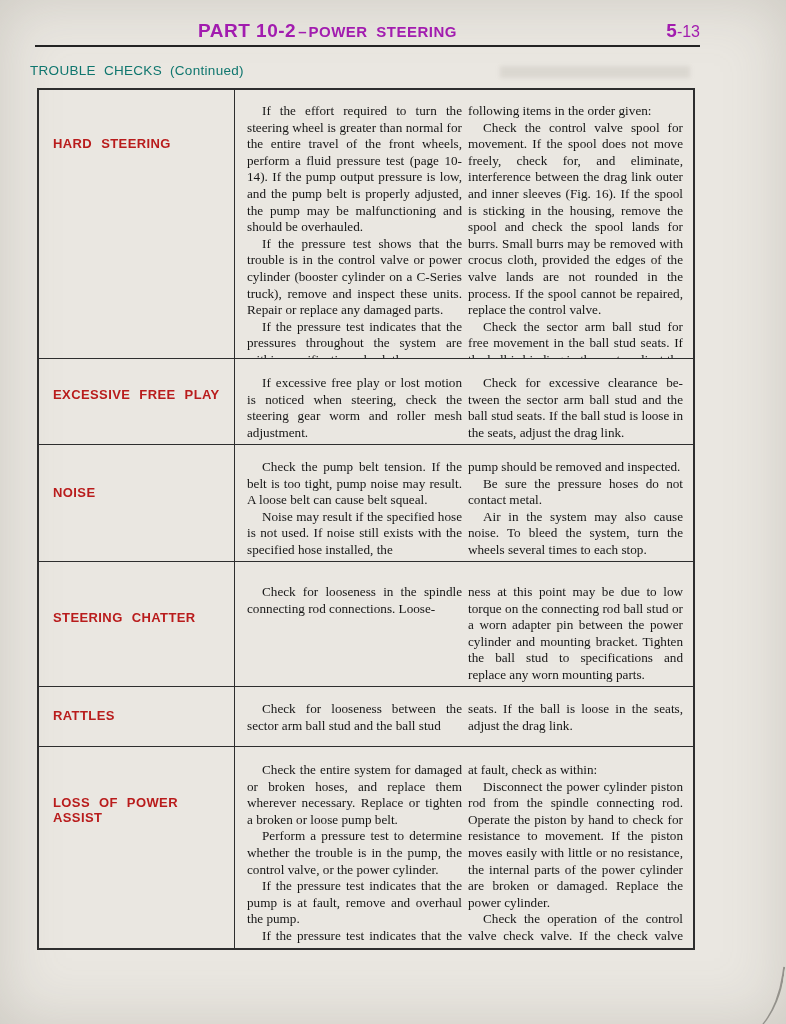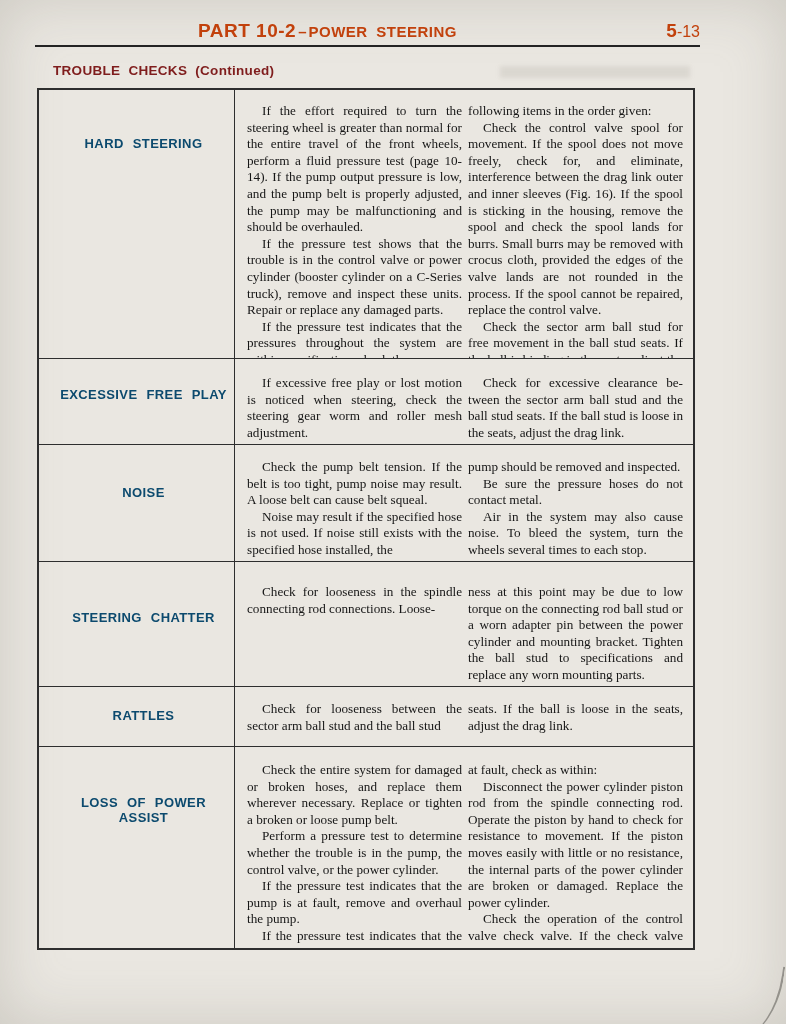--- a/index.html
+++ b/index.html
@@ -12,41 +12,41 @@
   .page{
     position:relative;
     width:786px;height:1024px;
     background:#eae7e1;
     box-shadow:inset 0 0 60px rgba(120,115,105,0.25);
   }
   
   .header{
     position:absolute;top:20px;left:35px;width:665px;height:22px;
     font-family:"Liberation Sans", sans-serif;
-    color:#c2410c;
+    color:#a21caf;
   }
   .header-center{
     position:absolute;left:0;right:80px;text-align:center;white-space:nowrap;
   }
   .part-label{font-size:19px;font-weight:bold;letter-spacing:0.5px;}
   .part-dash{font-size:15px;font-weight:bold;padding:0 2px;}
   .part-section{font-size:15px;font-weight:bold;letter-spacing:0.5px;word-spacing:4px;}
   .page-num{
     position:absolute;right:0;top:0;white-space:nowrap;
   }
   .page-num-bold{font-size:19px;font-weight:bold;}
   .page-num-rest{font-size:16px;font-weight:normal;}
   .header-rule{
     position:absolute;top:45px;left:35px;width:665px;height:0;
     border-top:2.5px solid #232323;
   }
   .section-title{
-    position:absolute;top:63px;left:53px;
+    position:absolute;top:63px;left:30px;
     font-family:"Liberation Sans", sans-serif;
-    font-size:13.5px;font-weight:bold;color:#7f1d1d;
+    font-size:13.5px;font-weight:normal;color:#0f766e;
     letter-spacing:0.3px;word-spacing:4px;
   }
   
   .trouble-table{
     position:absolute;top:88px;left:37px;width:658px;height:862px;
     border:2px solid #2e2e2e;
     box-sizing:border-box;
     display:flex;flex-direction:column;
   }
   .t-row{
@@ -55,22 +55,22 @@
     box-sizing:border-box;
     overflow:hidden;
   }
   .t-row:first-child{border-top:none;}
   .label-cell{
     width:196px;min-width:196px;
     border-right:1.5px solid #2e2e2e;
     box-sizing:border-box;
     padding-left:14px;
     font-family:"Liberation Sans", sans-serif;
-    font-size:13px;font-weight:bold;color:#0c4a6e;
-    letter-spacing:0.4px;word-spacing:5px;text-align:center;
+    font-size:13px;font-weight:bold;color:#b91c1c;
+    letter-spacing:0.4px;word-spacing:5px;
   }
   .content-cell{
     flex:1;
     display:flex;flex-direction:row;
     box-sizing:border-box;
     padding:0 6px 0 12px;
     gap:6px;
   }
   .text-col{
     width:215px;min-width:215px;

